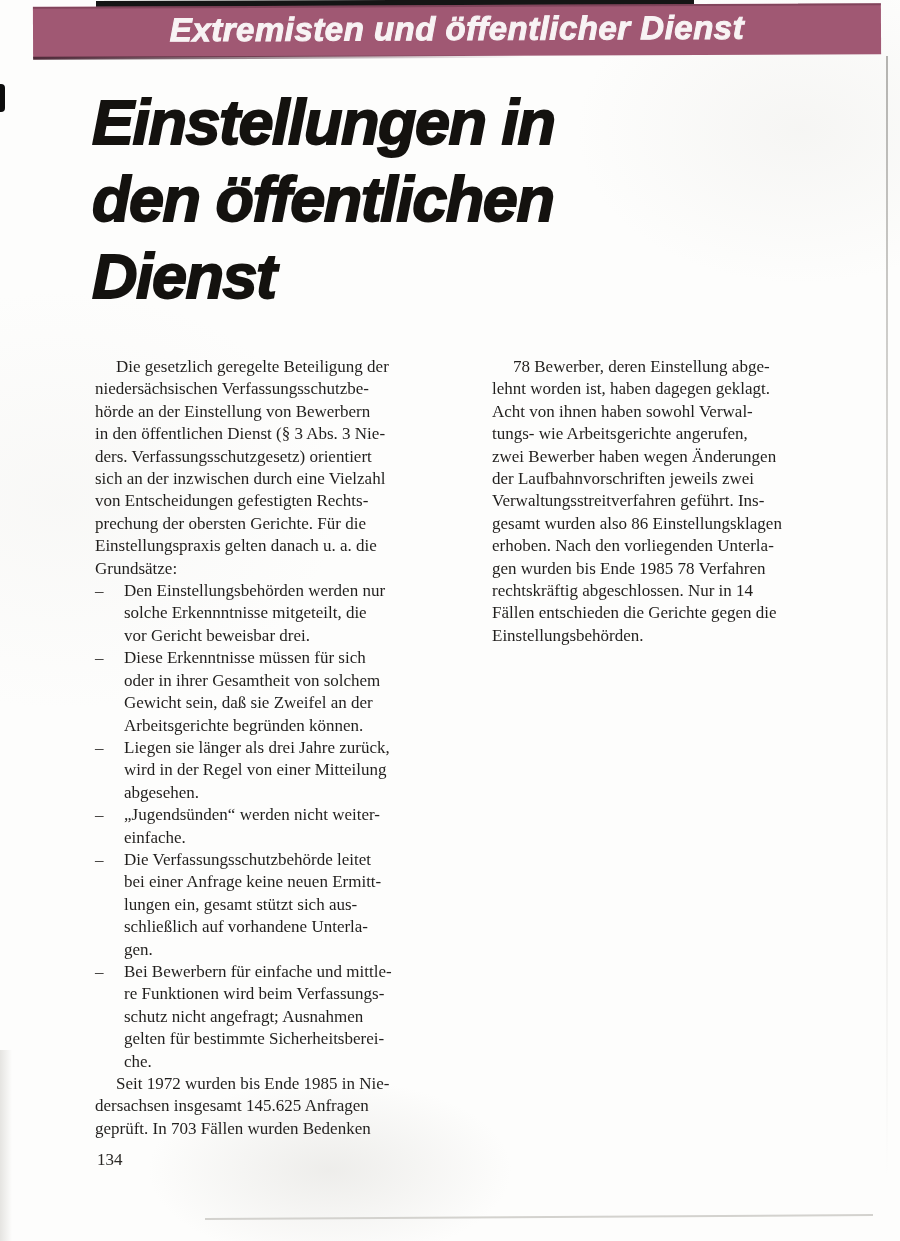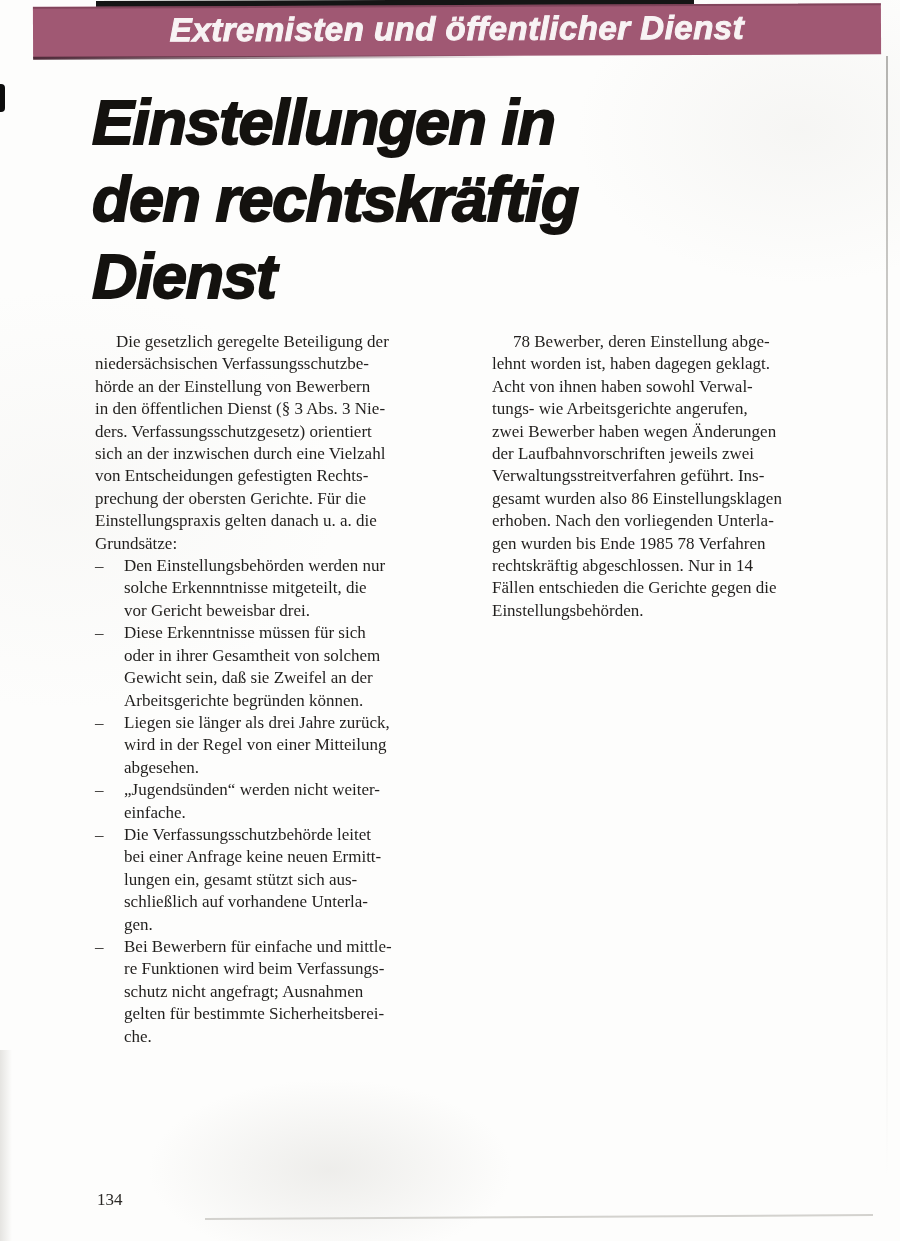--- a/index.html
+++ b/index.html
@@ -34,45 +34,45 @@
     -webkit-text-stroke:1px #f8f3f4;padding-bottom:3px;
   }
   
   .headline{
     position:absolute;left:92px;top:84px;width:720px;
     font-family:"Liberation Sans", sans-serif;font-style:italic;font-weight:bold;
     font-size:63px;line-height:77px;letter-spacing:-1.5px;color:#14120f;
     -webkit-text-stroke:1.8px #14120f;white-space:pre-line;
   }
   
-  .columns{position:absolute;left:95px;top:331px;width:768px;display:flex;gap:26px;}
+  .columns{position:absolute;left:95px;top:356px;width:768px;display:flex;gap:26px;}
   .col{width:371px;font-size:17px;line-height:22.4px;color:#211f1d;}
   .para{white-space:pre-line;}
   .indent{text-indent:21px;}
   .bullet{display:flex;}
   .bullet .dash{width:29px;flex:none;}
   .bullet .btext{flex:1;white-space:pre-line;}
   
-  .page-number{position:absolute;left:97px;top:1190px;font-size:17px;color:#2a2825;}
+  .page-number{position:absolute;left:97px;top:1150px;font-size:17px;color:#2a2825;}
 </style>
 </head>
 <body>
 
 <div class="top-strip"></div>
 <div class="left-wedge"></div>
 <div class="right-edge-line"></div>
 <div class="bottom-line"></div>
 <div class="left-edge-shade"></div>
 
 <div class="banner">
   <span class="banner-label">Extremisten und öffentlicher Dienst</span>
 </div>
 
 <h1 class="headline" style="margin:0;">Einstellungen in
-den rechtskräftig
+den öffentlichen
 Dienst</h1>
 
 <div class="columns">
 
   <div class="col">
     <div class="para indent">Die gesetzlich geregelte Beteiligung der
 niedersächsischen Verfassungsschutzbe-
 hörde an der Einstellung von Bewerbern
 in den öffentlichen Dienst (§ 3 Abs. 3 Nie-
 ders. Verfassungsschutzgesetz) orientiert
@@ -116,20 +116,23 @@
     </div>
     <div class="bullet">
       <span class="dash">–</span>
       <span class="btext">Bei Bewerbern für einfache und mittle-
 re Funktionen wird beim Verfassungs-
 schutz nicht angefragt; Ausnahmen
 gelten für bestimmte Sicherheitsberei-
 che.</span>
     </div>
 
+    <div class="para indent">Seit 1972 wurden bis Ende 1985 in Nie-
+dersachsen insgesamt 145.625 Anfragen
+geprüft. In 703 Fällen wurden Bedenken</div>
   </div>
 
   <div class="col">
     <div class="para indent">78 Bewerber, deren Einstellung abge-
 lehnt worden ist, haben dagegen geklagt.
 Acht von ihnen haben sowohl Verwal-
 tungs- wie Arbeitsgerichte angerufen,
 zwei Bewerber haben wegen Änderungen
 der Laufbahnvorschriften jeweils zwei
 Verwaltungsstreitverfahren geführt. Ins-

